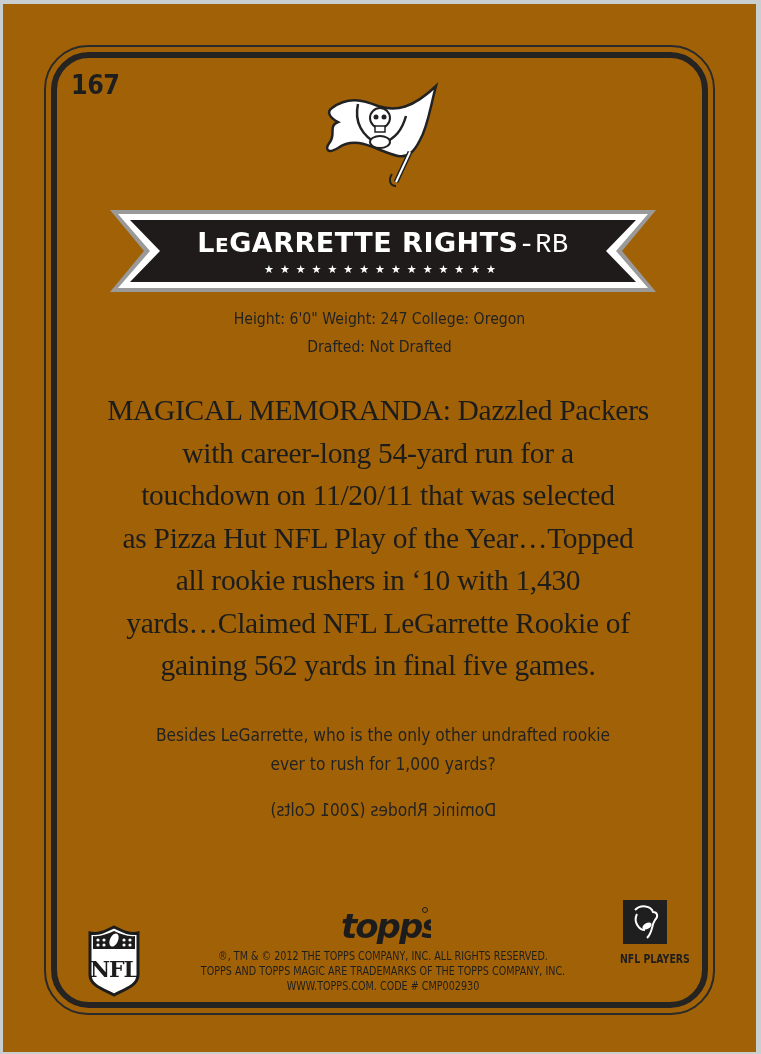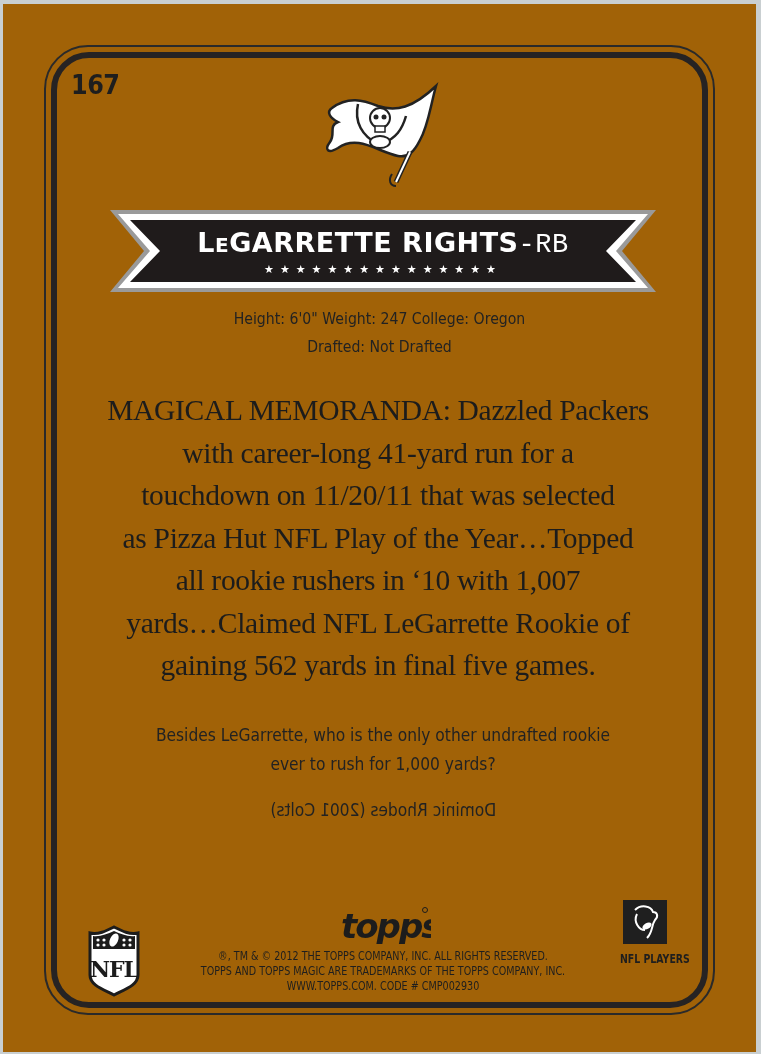--- a/index.html
+++ b/index.html
@@ -112,24 +112,24 @@
     <div class="banner-stars">★★★★★★★★★★★★★★★</div>
   </div>
 
   <div class="vitals">
     <div>Height: 6'0" Weight: 247 College: Oregon</div>
     <div>Drafted: Not Drafted</div>
   </div>
 
   <div class="bio">
     <div>MAGICAL MEMORANDA: Dazzled Packers</div>
-    <div>with career-long 41-yard run for a</div>
+    <div>with career-long 54-yard run for a</div>
     <div>touchdown on 11/20/11 that was selected</div>
     <div>as Pizza Hut NFL Play of the Year…Topped</div>
-    <div>all rookie rushers in ‘10 with 1,007</div>
+    <div>all rookie rushers in ‘10 with 1,430</div>
     <div>yards…Claimed NFL LeGarrette Rookie of</div>
     <div>gaining 562 yards in final five games.</div>
   </div>
 
   <div class="trivia-q">
     <div>Besides LeGarrette, who is the only other undrafted rookie</div>
     <div>ever to rush for 1,000 yards?</div>
   </div>
   <div class="trivia-a"><span>Dominic Rhodes (2001 Colts)</span></div>
 

